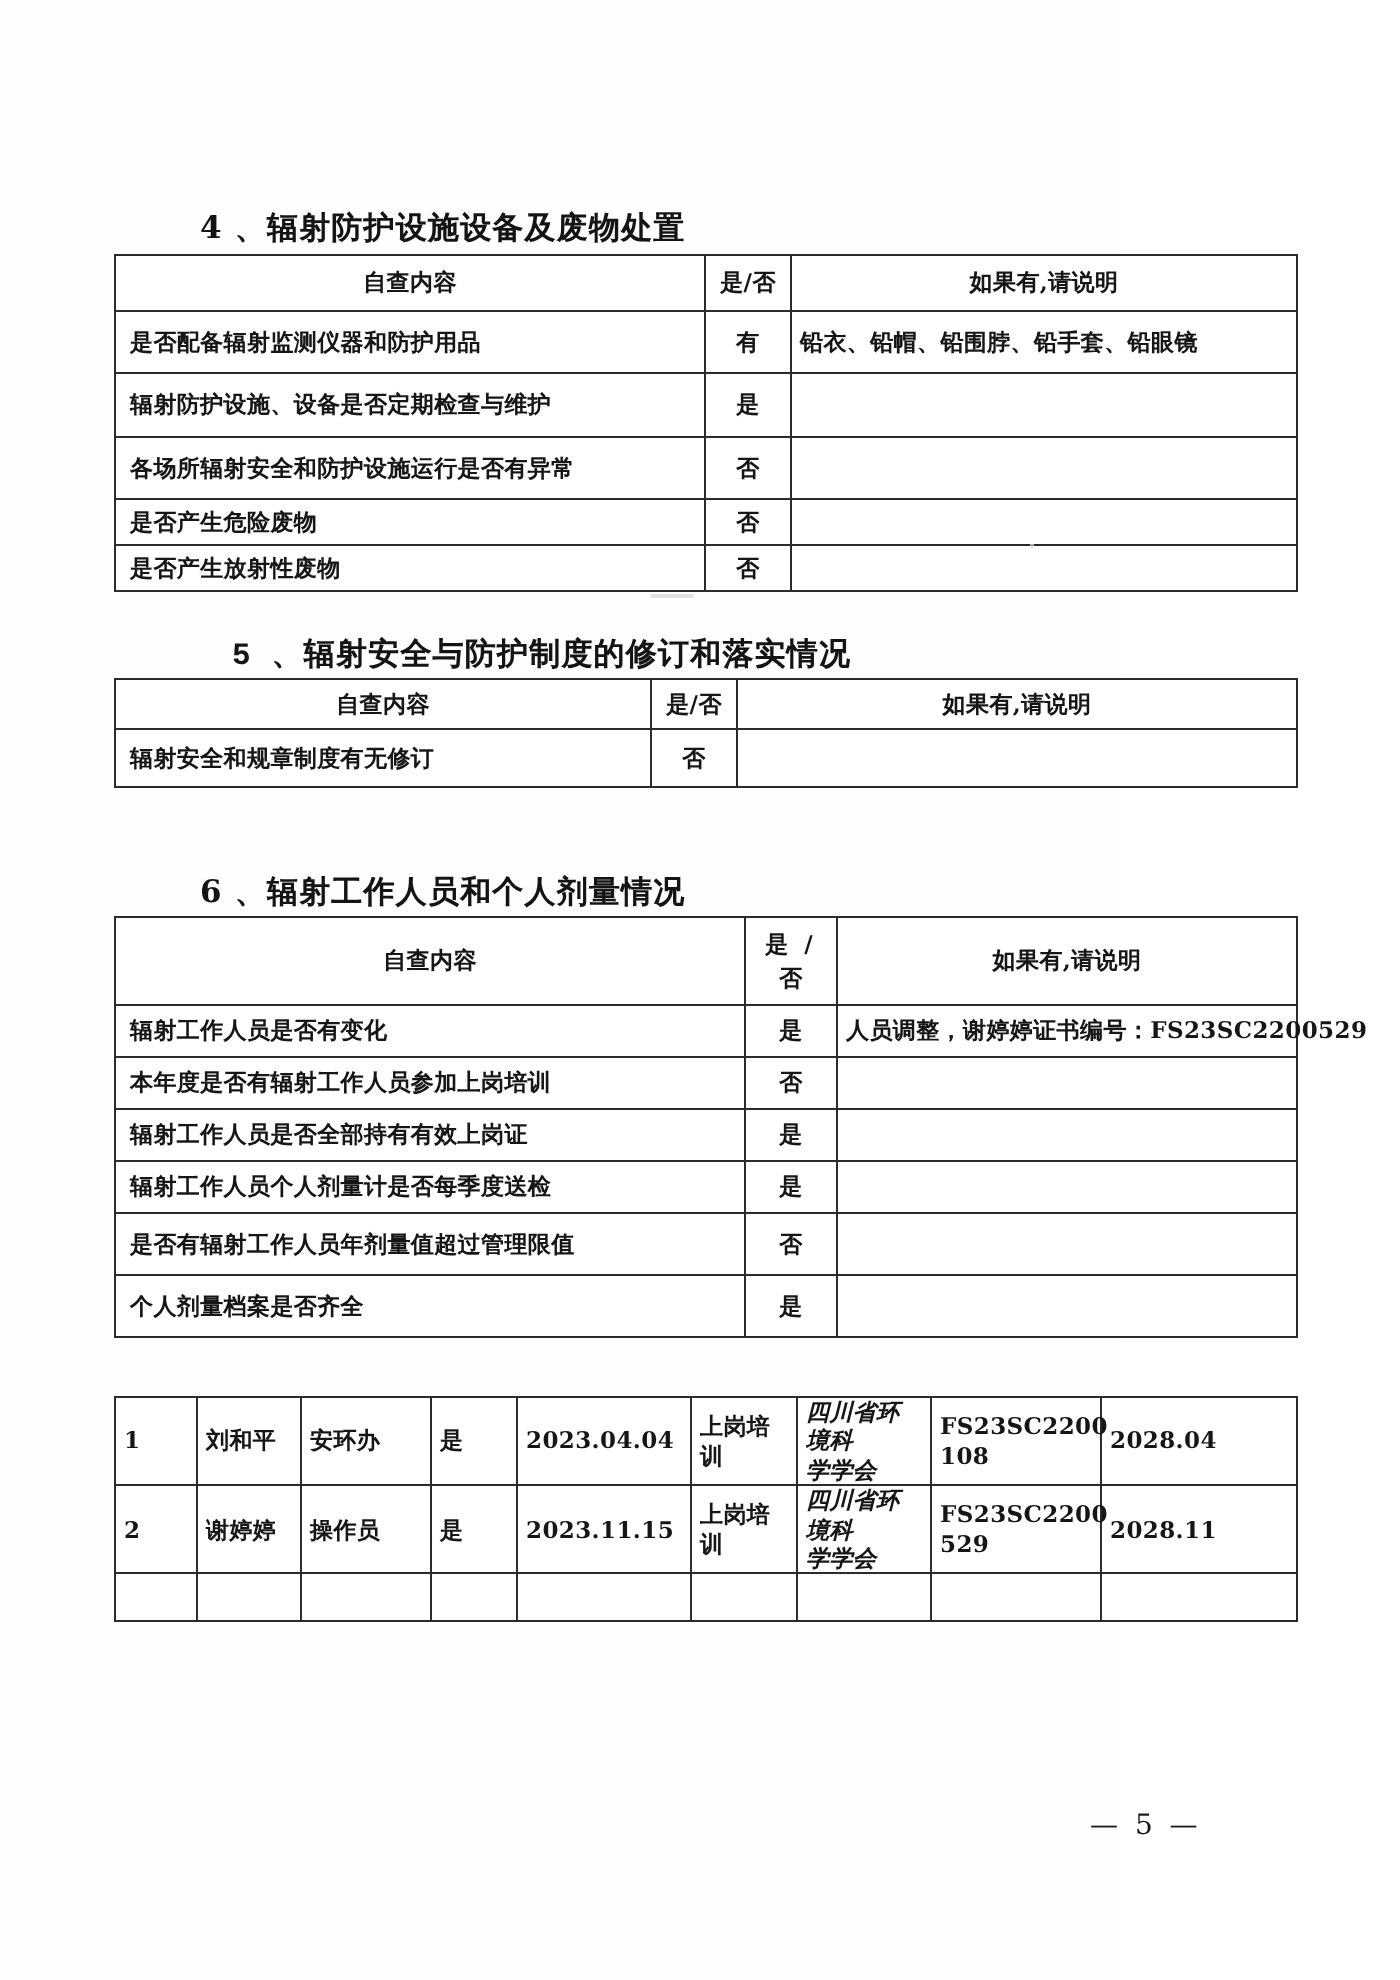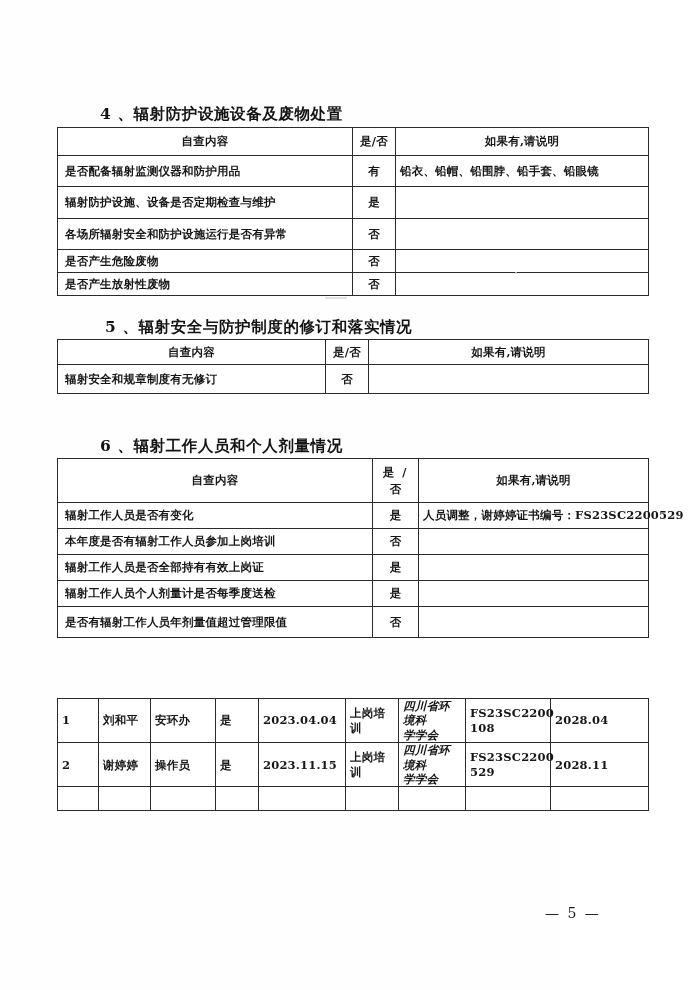--- a/index.html
+++ b/index.html
@@ -167,21 +167,21 @@
         <td class="c-left" style="height:22px;">是否产生放射性废物</td>
         <td class="yn">否</td>
         <td class="c-center"></td>
       </tr>
     </tbody>
   </table>
 
   <div class="smudge" style="left:325px; top:297px; width:22px;"></div>
   <div class="speck" style="left:515px; top:272px;"></div>
 
-  <div class="heading" style="left:105px; top:317px;">5 、辐射安全与防护制度的修订和落实情况</div>
+  <div class="heading" style="left:116px; top:317px;font-family:Liberation Mono, monospace;">5 、辐射安全与防护制度的修订和落实情况</div>
 
   <table class="doc-table" style="left:57px; top:339px; width:591px;">
     <colgroup>
       <col style="width:268px">
       <col style="width:43px">
       <col style="width:280px">
     </colgroup>
     <tbody>
       <tr>
         <td class="hdr" style="height:24px;">自查内容</td>
@@ -231,20 +231,25 @@
         <td class="c-center"></td>
       </tr>
       <tr>
         <td class="c-left" style="height:25px;">辐射工作人员个人剂量计是否每季度送检</td>
         <td class="yn">是</td>
         <td class="c-center"></td>
       </tr>
       <tr>
         <td class="c-left" style="height:30px;">是否有辐射工作人员年剂量值超过管理限值</td>
         <td class="yn">否</td>
+        <td class="c-center"></td>
+      </tr>
+      <tr>
+        <td class="c-left" style="height:30px;">个人剂量档案是否齐全</td>
+        <td class="yn">是</td>
         <td class="c-center"></td>
       </tr>
     </tbody>
   </table>
 
 
   <table class="doc-table" style="left:57px; top:698px; width:591px;">
     <colgroup>
       <col style="width:41px">
       <col style="width:52px">

